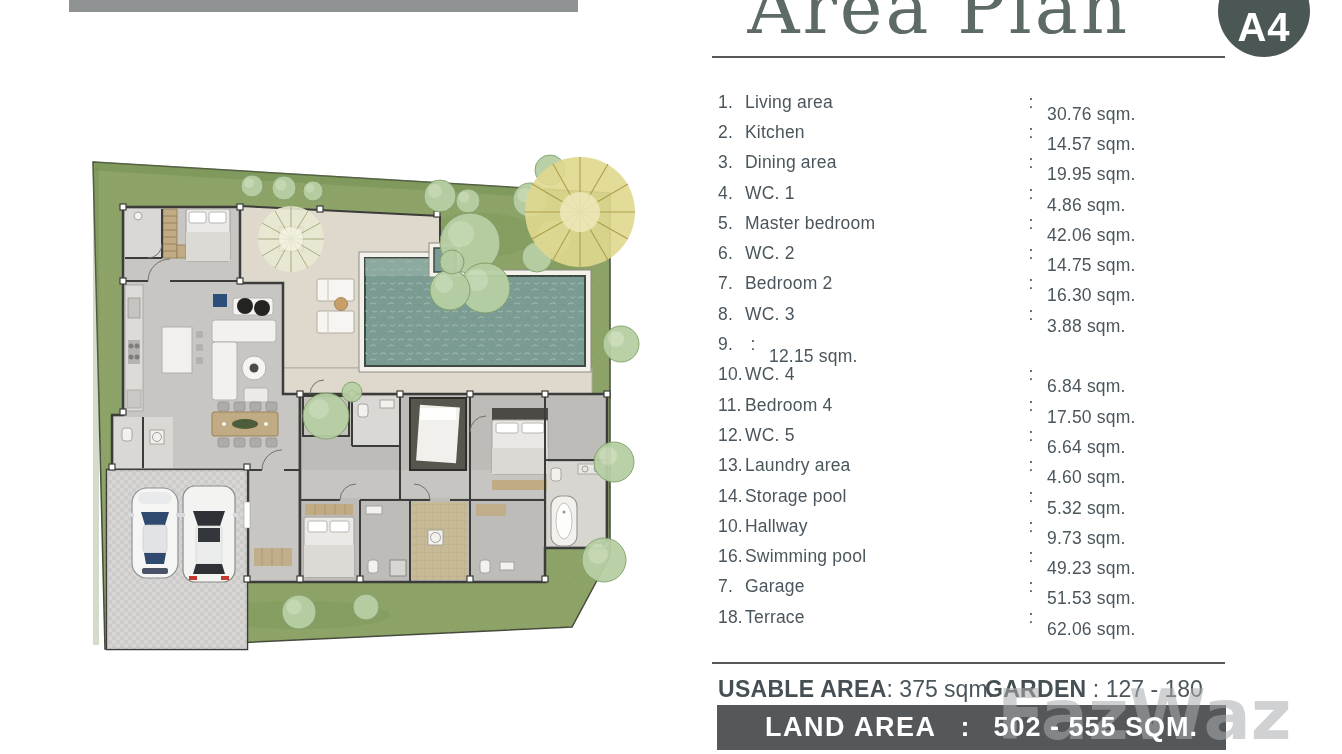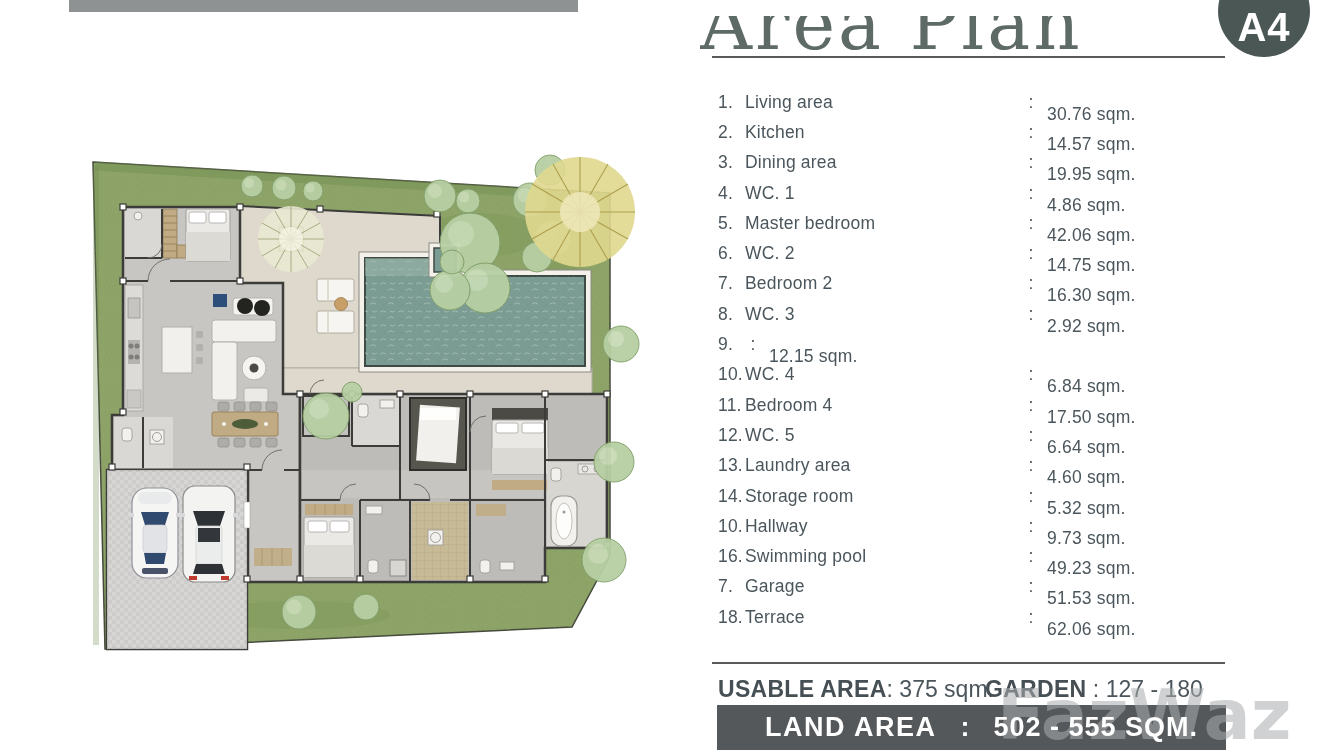--- a/index.html
+++ b/index.html
@@ -1,20 +1,20 @@
 <!DOCTYPE html>
 <html style="--c-text: #4b565c; --c-title: #5e6a66; --c-badge_bg: #4a5755; --c-badge_text: #ffffff; --c-divider: #57595a; --c-bar_bg: #54585a; --c-bar_text: #ffffff; --c-watermark: #a9acae; --c-top_strip: #8f9293; --c-grass: #8da368; --c-grass_dark: #76924f; --c-tree: #b7cfa4; --c-tree_stroke: #82a06b; --c-tree_light: #d3e3c3; --c-fan: #e0d88e; --c-fan_rays: #ad9f50; --c-pool: #7b9c92; --c-pool_light: #9db6ac; --c-terrace: #ded9cc; --c-floor: #c8c6c2; --c-floor_light: #dad8d4; --c-floor_dark: #bebcb8; --c-wall: #3c3c3a; --c-wood: #c0ab84;"><head>
 <meta charset="utf-8">
 <style>
   html,body{margin:0;padding:0;background:#ffffff;}
   .page{position:relative;width:1342px;height:754px;background:#fff;overflow:hidden;
         font-family:"Liberation Sans",sans-serif;}
   .top-strip{position:absolute;left:69px;top:0;width:509px;height:12px;background:var(--c-top_strip);}
   
-  .title-wrap{position:absolute;left:700px;top:16px;width:430px;height:44px;overflow:hidden;}
+  .title-wrap{position:absolute;left:700px;top:0;width:430px;height:44px;overflow:hidden;text-align:right;}
   .title-wrap span{display:block;margin-top:-34px;font-family:"DejaVu Serif",serif;
         font-size:72px;font-weight:400;color:var(--c-title);letter-spacing:3px;white-space:nowrap;}
   .badge{position:absolute;left:1218px;top:-35px;width:92px;height:92px;border-radius:50%;
         background:var(--c-badge_bg);display:flex;align-items:flex-end;justify-content:center;}
   .badge span{color:var(--c-badge_text);font-size:40px;font-weight:700;letter-spacing:1px;
         padding-bottom:10px;line-height:1;}
   .divider{position:absolute;left:712px;width:513px;height:2px;background:var(--c-divider);}
   .d1{top:56px;} .d2{top:662px;}
   .room-list{position:absolute;left:712px;top:87px;width:516px;}
   .row{display:flex;align-items:center;height:30.3px;padding-left:6px;
@@ -448,21 +448,21 @@
     <div class="row">
         <span class="no">7.</span>
         <span class="nm">Bedroom 2</span>
         <span class="cl">:</span>
         <span class="vl">16.30 sqm.</span>
       </div>
     <div class="row">
         <span class="no">8.</span>
         <span class="nm">WC. 3</span>
         <span class="cl">:</span>
-        <span class="vl">2.92 sqm.</span>
+        <span class="vl">3.88 sqm.</span>
       </div>
     <div class="row">
         <span class="no">9.</span>
         <span class="cl">:</span>
         <span class="vl">12.15 sqm.</span>
       </div>
     <div class="row">
         <span class="no">10.</span>
         <span class="nm">WC. 4</span>
         <span class="cl">:</span>
@@ -481,21 +481,21 @@
         <span class="vl">6.64 sqm.</span>
       </div>
     <div class="row">
         <span class="no">13.</span>
         <span class="nm">Laundry area</span>
         <span class="cl">:</span>
         <span class="vl">4.60 sqm.</span>
       </div>
     <div class="row">
         <span class="no">14.</span>
-        <span class="nm">Storage room</span>
+        <span class="nm">Storage pool</span>
         <span class="cl">:</span>
         <span class="vl">5.32 sqm.</span>
       </div>
     <div class="row">
         <span class="no">10.</span>
         <span class="nm">Hallway</span>
         <span class="cl">:</span>
         <span class="vl">9.73 sqm.</span>
       </div>
     <div class="row">

